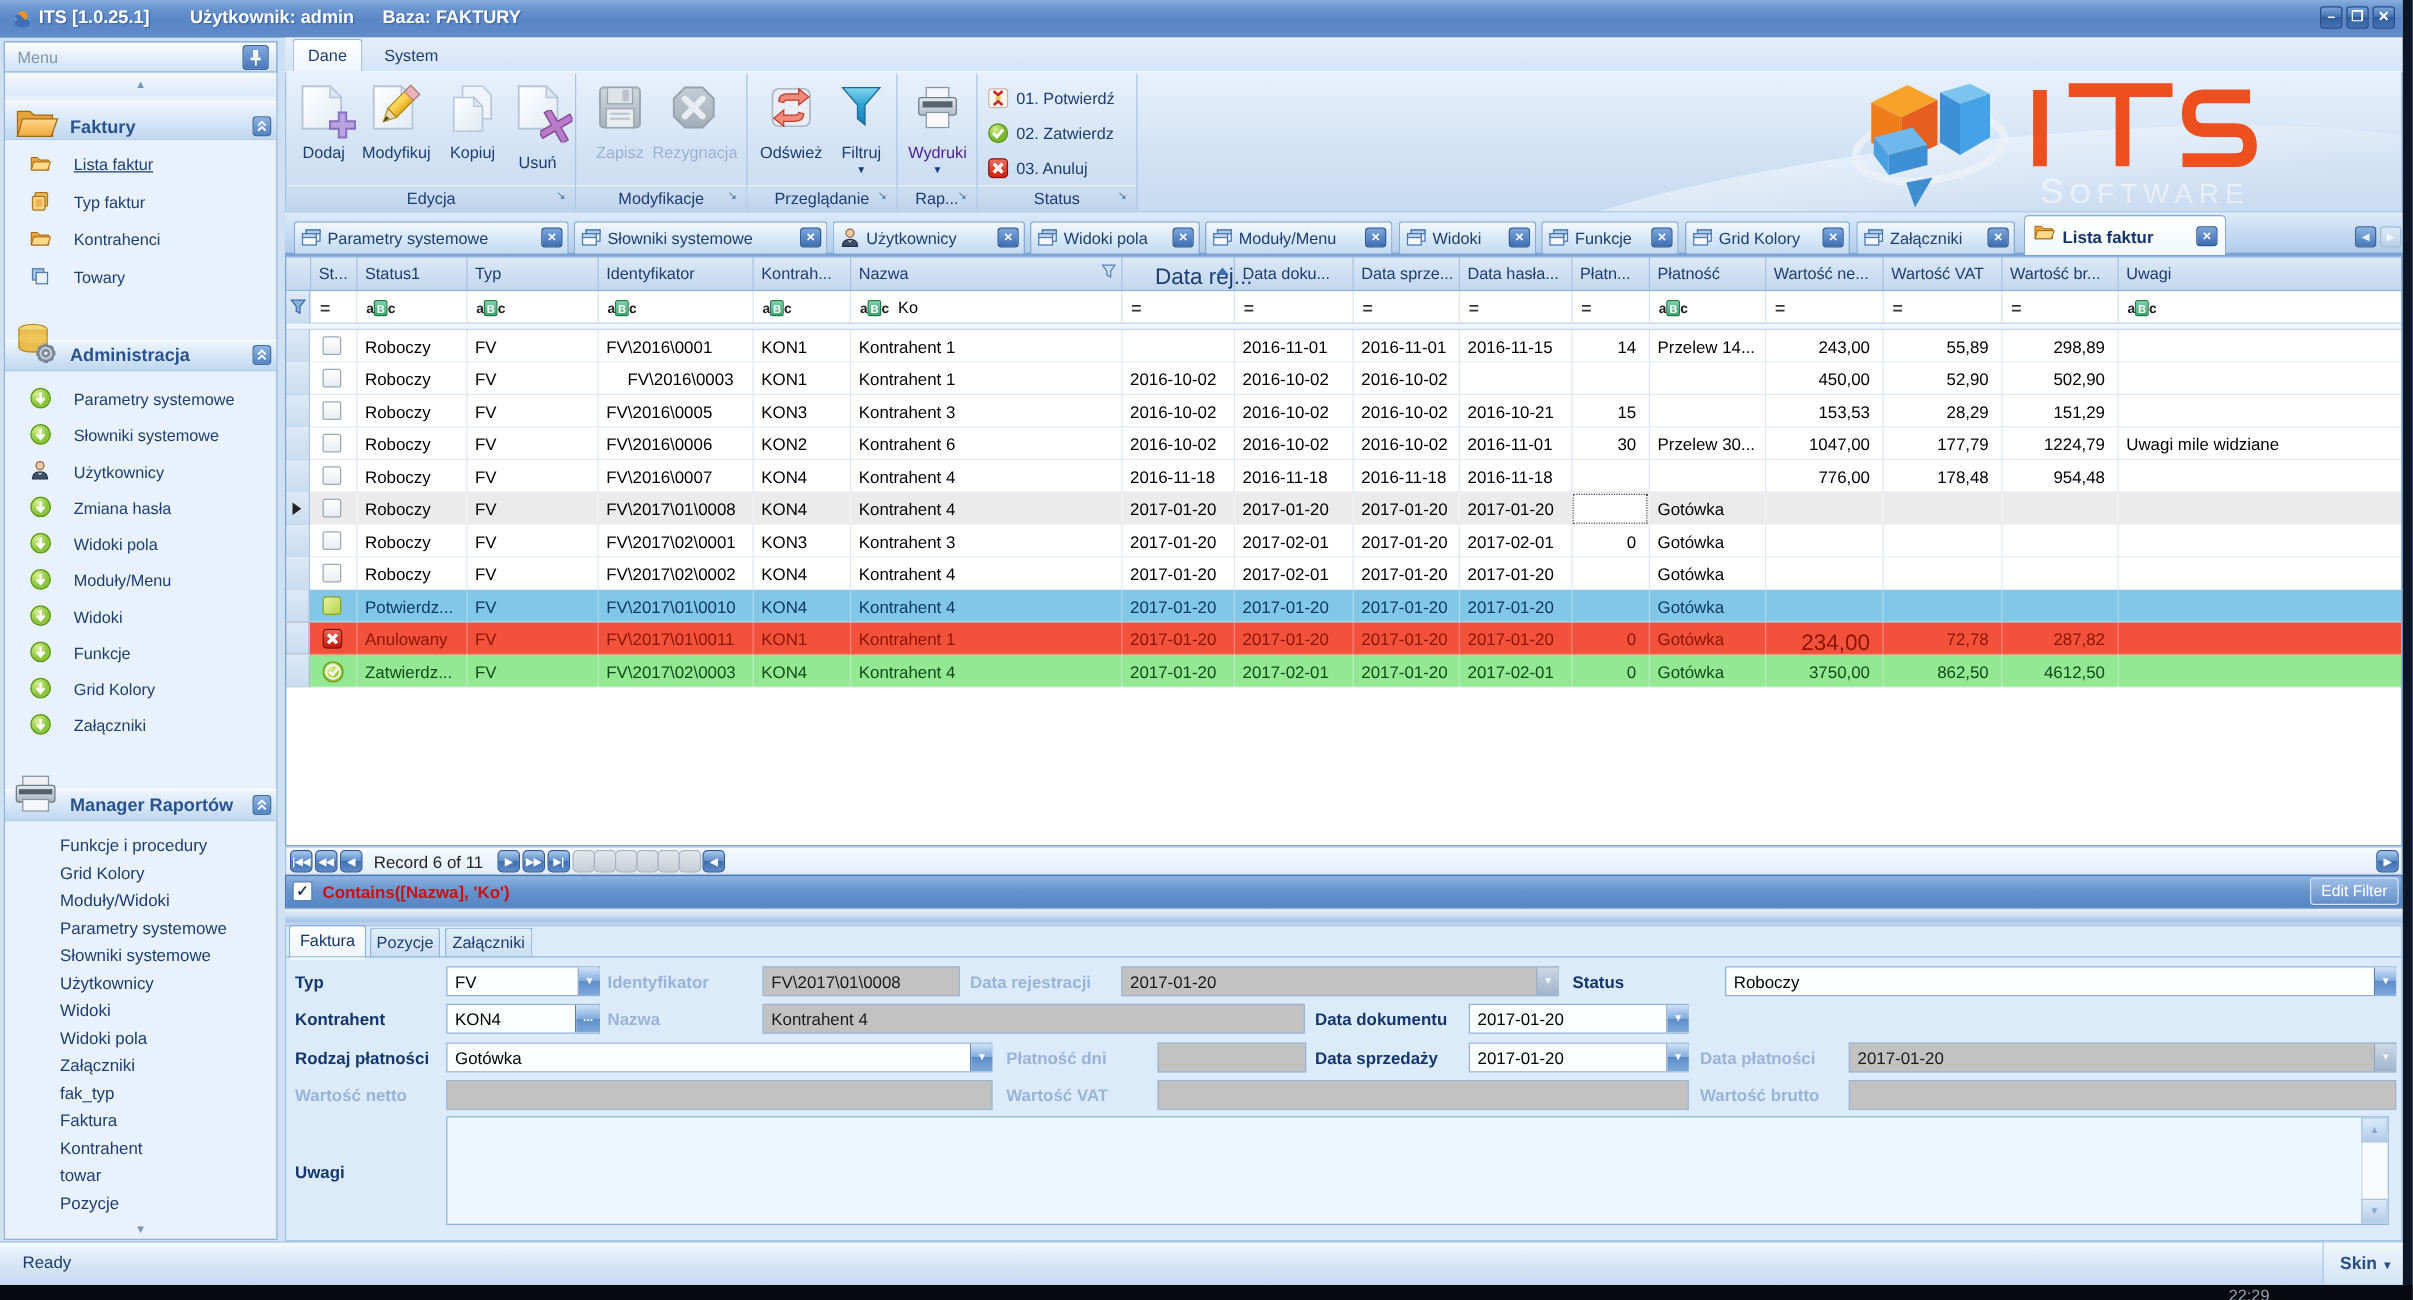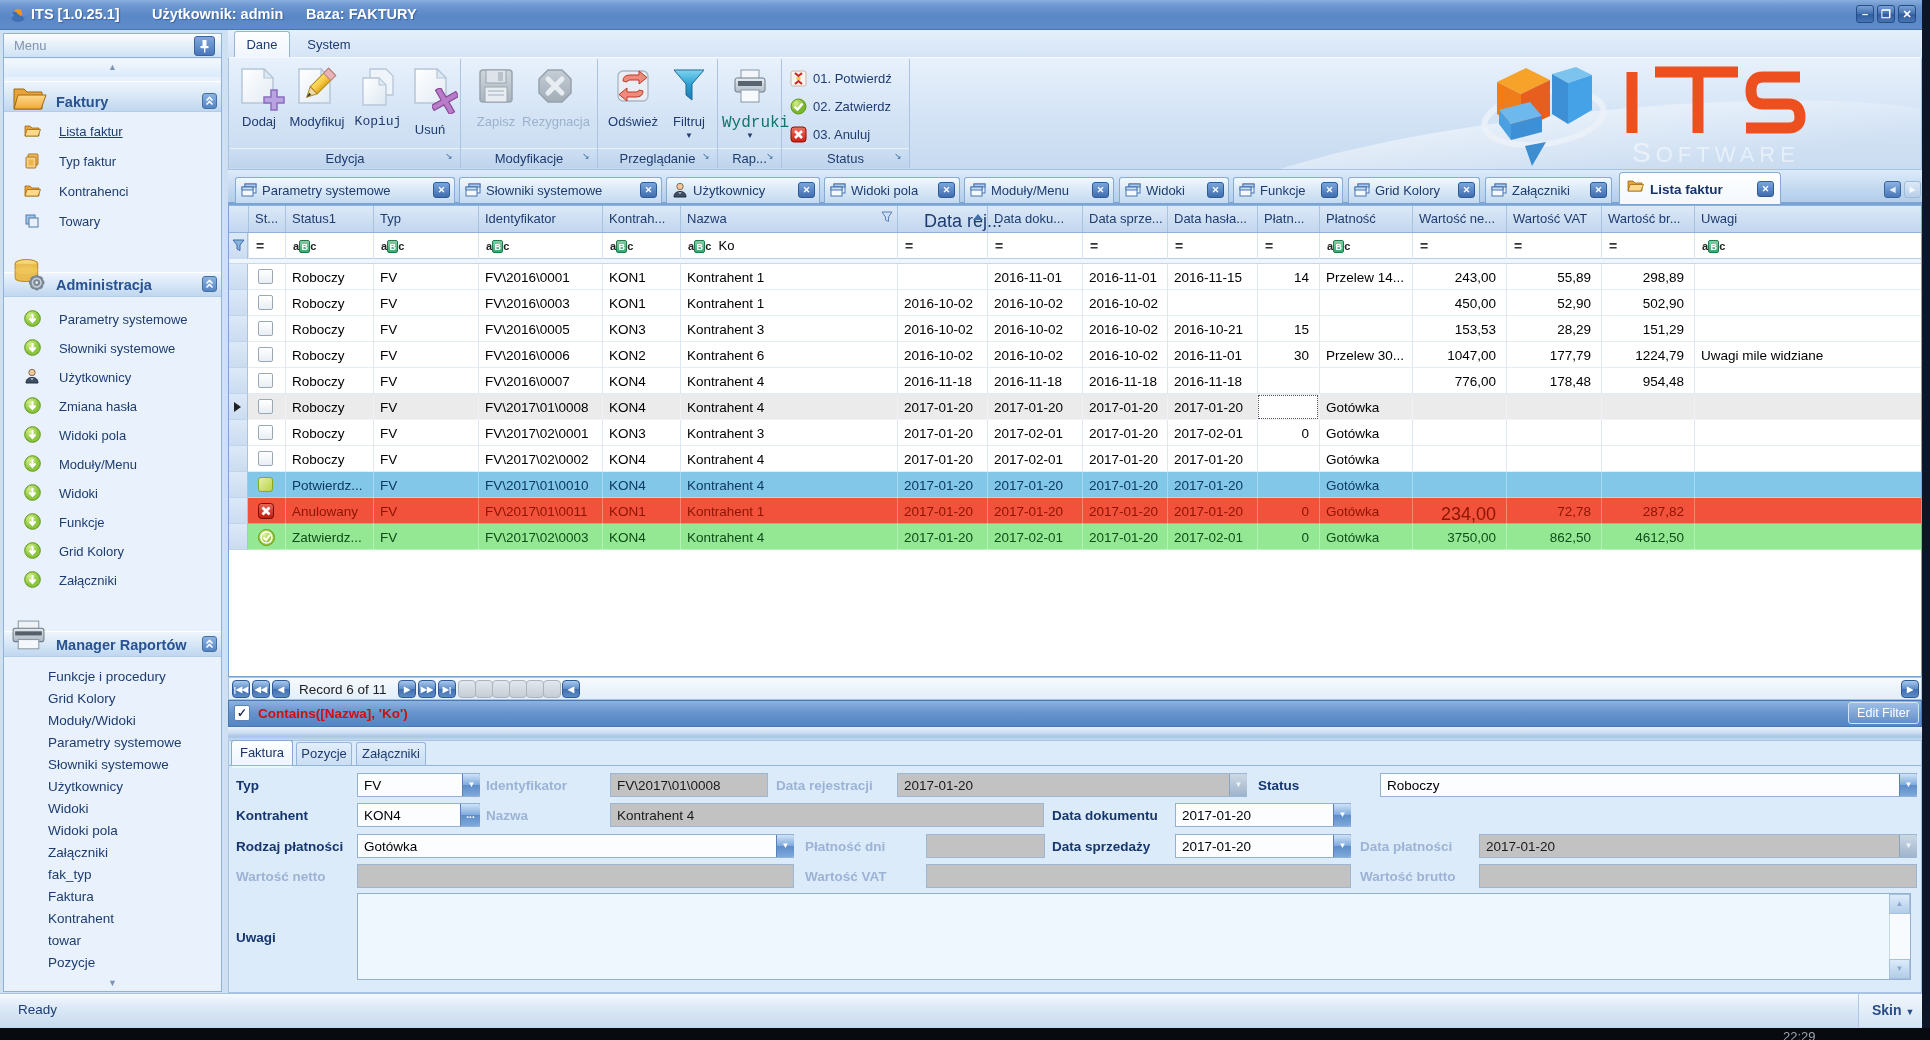--- a/index.html
+++ b/index.html
@@ -284,21 +284,21 @@
 <path d="M10 1 L26 1 L33 8 L33 27 L10 27 Z" fill="#eef4fa" stroke="#b6c6d8" stroke-width="1.3"></path>
 <path d="M3 10 L19 10 L26 17 L26 37 L3 37 Z" fill="url(#k1)" stroke="#b6c6d8" stroke-width="1.3"></path>
 <path d="M19 10 L19 17 L26 17 Z" fill="#dfe9f3" stroke="#b6c6d8"></path>
 <defs>
         <linearGradient id="k1" x1="0" y1="0" x2="1" y2="1">
           <stop offset="0" stop-color="#ffffff"></stop>
           <stop offset="1" stop-color="#dde8f2"></stop>
         </linearGradient>
       </defs>
 </svg>
-<div class="abs" style="left:353px;top:114px;width:50px;text-align:center;font-size:13px;color:#1e3c70;font-family:Liberation Mono, monospace;">Kopiuj</div>
+<div class="abs" style="left:353px;top:114px;width:50px;text-align:center;font-size:13px;color:#1e3c70;">Kopiuj</div>
 <svg class="abs" style="left:413px;top:68px" width="34" height="36" viewBox="0 0 34 36">
 <path d="M2 1 L24 1 L33 10 L33 35 L2 35 Z" fill="url(#sh413)" stroke="#b6c6d8" stroke-width="1.5"></path>
 <path d="M24 1 L24 10 L33 10 Z" fill="#dfe9f3" stroke="#b6c6d8" stroke-width="1.2"></path>
 <defs>
         <linearGradient id="sh413" x1="0" y1="0" x2="1" y2="1">
           <stop offset="0" stop-color="#ffffff"></stop>
           <stop offset="1" stop-color="#e2ebf4"></stop>
         </linearGradient>
       </defs>
 </svg>
@@ -355,21 +355,21 @@
 <rect x="3" y="10" width="30" height="14" rx="2" fill="url(#pr2)" stroke="#6e7a86"></rect>
 <rect x="6" y="13" width="24" height="5" fill="#5a646e"></rect>
 <rect x="9" y="22" width="18" height="12" fill="#f6fafd" stroke="#8a97a4"></rect>
 <defs>
         <linearGradient id="pr2" x1="0" y1="0" x2="0" y2="1">
           <stop offset="0" stop-color="#e7edf3"></stop>
           <stop offset="1" stop-color="#b0bcc8"></stop>
         </linearGradient>
       </defs>
 </svg>
-<div class="abs" style="left:722px;top:114px;width:56px;text-align:center;font-size:16px;color:#0f766e;font-family:Liberation Mono, monospace;">Wydruki</div>
+<div class="abs" style="left:722px;top:114px;width:56px;text-align:center;font-size:13px;color:#4c1d95;">Wydruki</div>
 <div class="abs" style="left:722px;top:131px;width:56px;text-align:center;font-size:8px;color:#1e3c70;">▼</div>
 <svg class="abs" style="left:790px;top:70px" width="17" height="17" viewBox="0 0 17 17">
 <rect x="1" y="1" width="15" height="15" rx="2" fill="#f8f4ee" stroke="#c8b8a8"></rect>
 <path d="M5 3 L8.5 6 L12 3 M5 14 L8.5 11 L12 14" stroke="#cc2222" stroke-width="2" fill="none"></path>
 <rect x="6.5" y="7" width="4" height="3" fill="#e8c84a"></rect>
 </svg>
 <div class="abs" style="left:813px;top:71px;font-size:13px;color:#1e3c70;">01. Potwierdź</div>
 <svg class="abs" style="left:790px;top:98px" width="17" height="17" viewBox="0 0 17 17">
 <circle cx="8.5" cy="8.5" r="7.5" fill="url(#g2)" stroke="#5e9314"></circle>
 <path d="M4.5 8.5 L7.5 11.5 L12.5 5.5" stroke="#fff" stroke-width="2.4" fill="none"></path>
@@ -622,21 +622,21 @@
 <div class="abs" style="left:1167px;top:290px;width:1px;height:26px;background:#dde8f4;"></div>
 <div class="abs" style="left:1257px;top:290px;width:1px;height:26px;background:#dde8f4;"></div>
 <div class="abs" style="left:1319px;top:290px;width:1px;height:26px;background:#dde8f4;"></div>
 <div class="abs" style="left:1412px;top:290px;width:1px;height:26px;background:#dde8f4;"></div>
 <div class="abs" style="left:1506px;top:290px;width:1px;height:26px;background:#dde8f4;"></div>
 <div class="abs" style="left:1601px;top:290px;width:1px;height:26px;background:#dde8f4;"></div>
 <div class="abs" style="left:1694px;top:290px;width:1px;height:26px;background:#dde8f4;"></div>
 <div class="abs" style="left:258px;top:295px;width:15px;height:15px;background:linear-gradient(#fff,#e8eef4);border:1px solid #9aa8b6;border-radius:2px;"></div>
 <div class="abs" style="left:285px;top:296px;width:86px;padding-left:7px;text-align:left;overflow:hidden;white-space:nowrap;font-size:13.5px;color:#000000;">Roboczy</div>
 <div class="abs" style="left:373px;top:296px;width:103px;padding-left:7px;text-align:left;overflow:hidden;white-space:nowrap;font-size:13.5px;color:#000000;">FV</div>
-<div class="abs" style="left:478px;top:296px;width:122px;padding-left:7px;text-align:left;overflow:hidden;white-space:nowrap;font-size:13.5px;color:#000000;">FV\2016\0003</div>
+<div class="abs" style="left:478px;top:296px;width:122px;padding-left:24px;text-align:left;overflow:hidden;white-space:nowrap;font-size:13.5px;color:#000000;">FV\2016\0003</div>
 <div class="abs" style="left:602px;top:296px;width:76px;padding-left:7px;text-align:left;overflow:hidden;white-space:nowrap;font-size:13.5px;color:#000000;">KON1</div>
 <div class="abs" style="left:680px;top:296px;width:215px;padding-left:7px;text-align:left;overflow:hidden;white-space:nowrap;font-size:13.5px;color:#000000;">Kontrahent 1</div>
 <div class="abs" style="left:897px;top:296px;width:88px;padding-left:7px;text-align:left;overflow:hidden;white-space:nowrap;font-size:13.5px;color:#000000;">2016-10-02</div>
 <div class="abs" style="left:987px;top:296px;width:93px;padding-left:7px;text-align:left;overflow:hidden;white-space:nowrap;font-size:13.5px;color:#000000;">2016-10-02</div>
 <div class="abs" style="left:1082px;top:296px;width:83px;padding-left:7px;text-align:left;overflow:hidden;white-space:nowrap;font-size:13.5px;color:#000000;">2016-10-02</div>
 <div class="abs" style="left:1412px;top:296px;width:92px;padding-right:8px;text-align:right;overflow:hidden;white-space:nowrap;font-size:13.5px;color:#000000;">450,00</div>
 <div class="abs" style="left:1506px;top:296px;width:93px;padding-right:8px;text-align:right;overflow:hidden;white-space:nowrap;font-size:13.5px;color:#000000;">52,90</div>
 <div class="abs" style="left:1601px;top:296px;width:91px;padding-right:8px;text-align:right;overflow:hidden;white-space:nowrap;font-size:13.5px;color:#000000;">502,90</div>
 <div class="abs" style="left:229px;top:316px;width:1692px;height:26px;background:#ffffff;border-bottom:1px solid #e2ebf6;"></div>
 <div class="abs" style="left:229px;top:316px;width:19px;height:26px;background:linear-gradient(#dce9f7,#cbdcf0);border-right:1px solid #a9c2e0;border-bottom:1px solid #c2d4e8;"></div>

